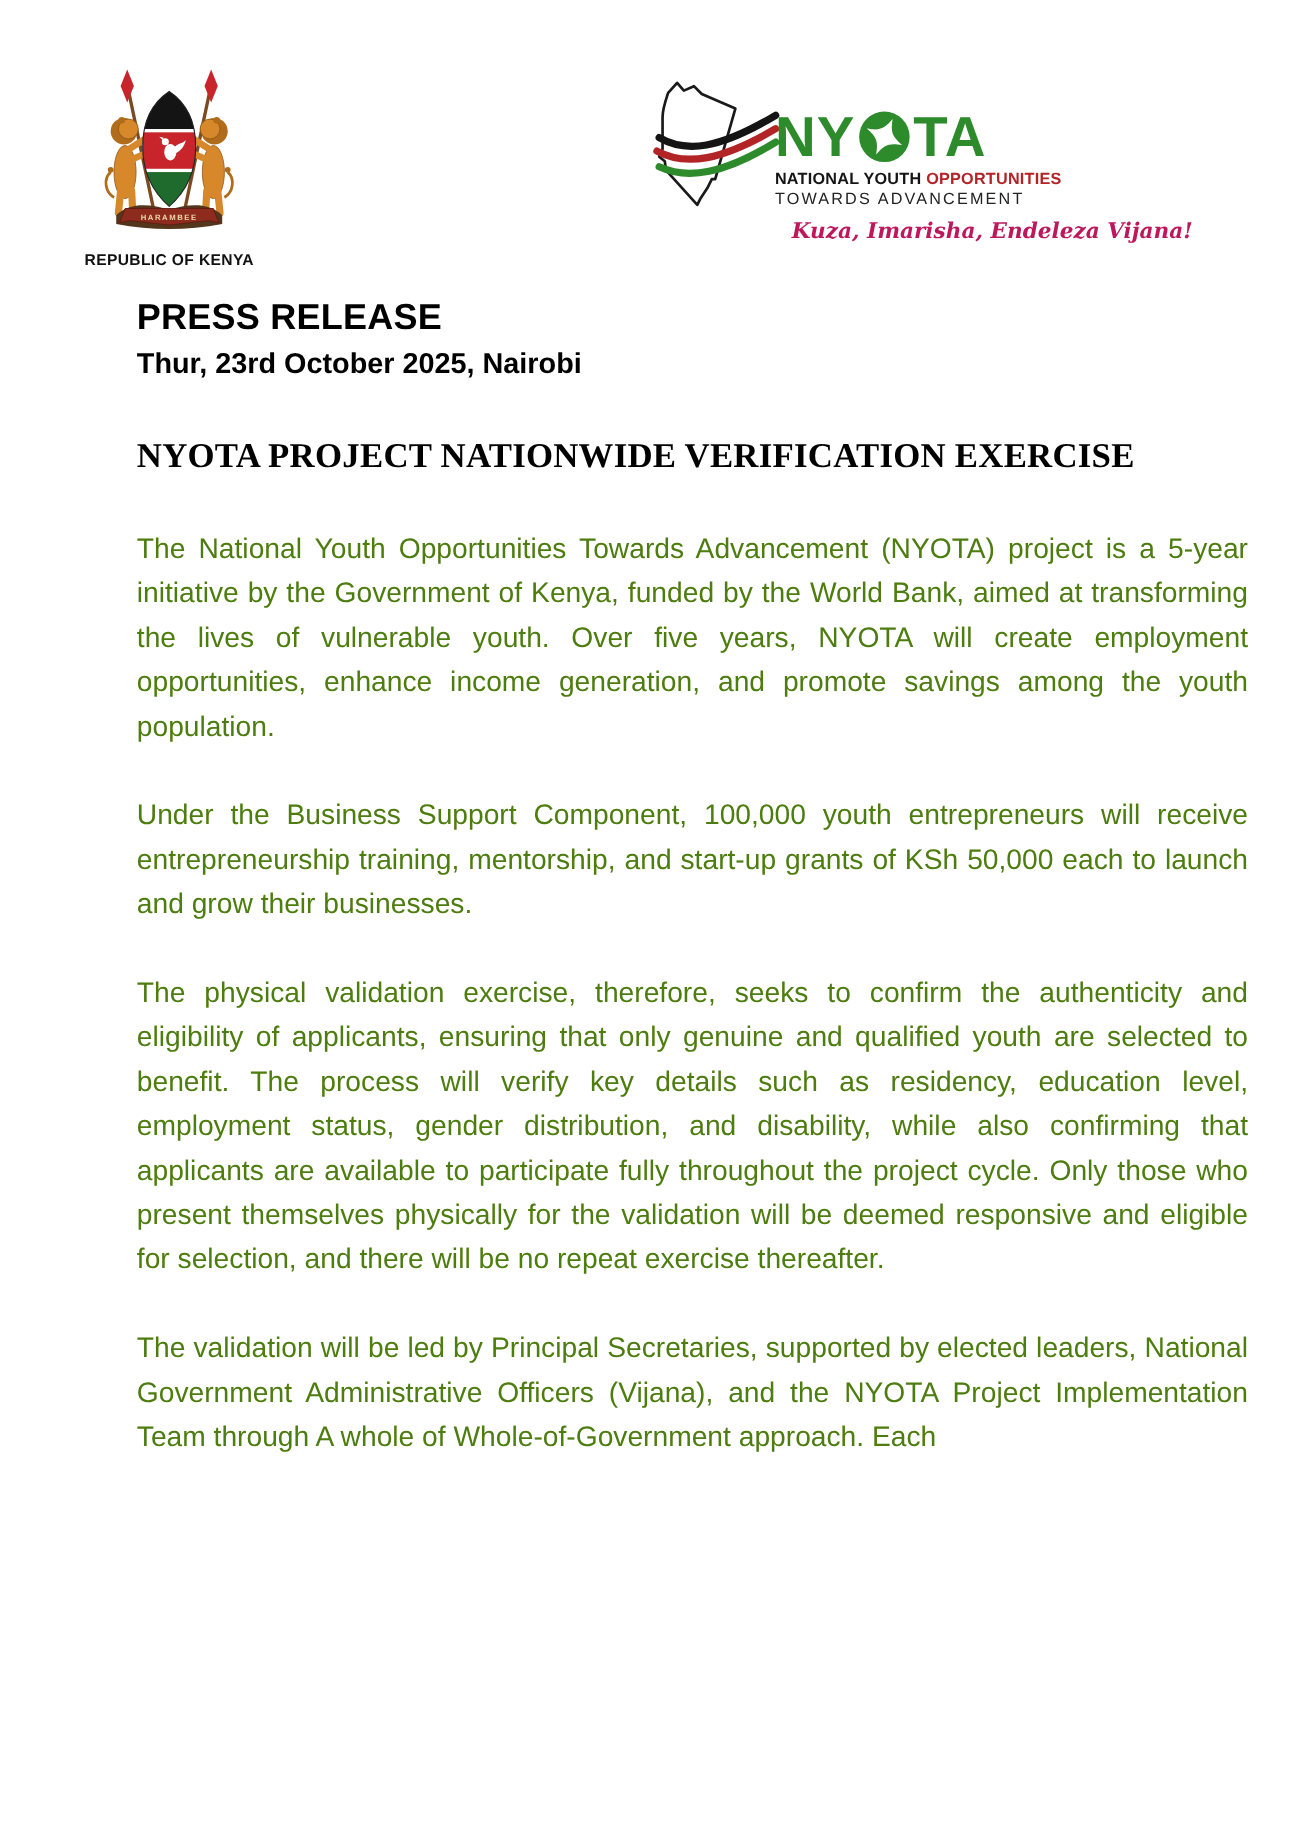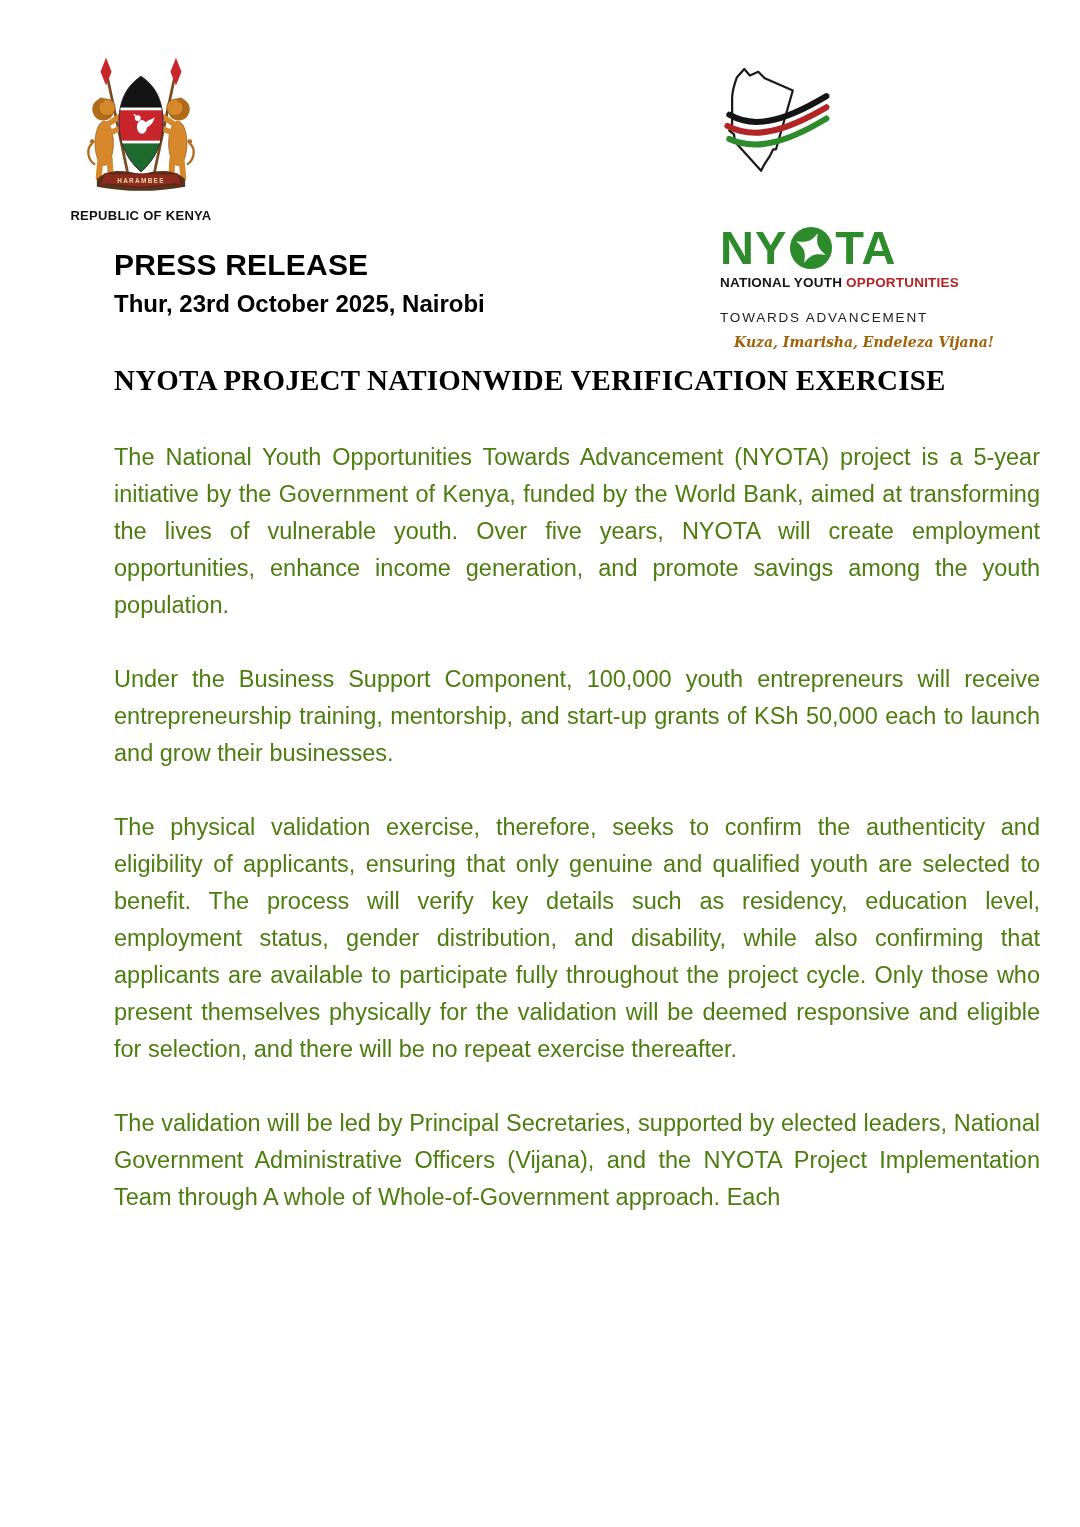--- a/index.html
+++ b/index.html
@@ -3,31 +3,31 @@
 <meta charset="utf-8">
 <style>
   html,body{margin:0;padding:0;background:#fff;}
   .page{position:relative;width:1080px;height:1527px;background:#ffffff;overflow:hidden;
         font-family:"Liberation Sans",sans-serif;color:#000;}
 
   
   .emblem{position:absolute;left:68px;top:56px;width:146px;text-align:center;}
   .emblem-caption{font-size:13px;font-weight:bold;letter-spacing:.3px;margin-top:10px;color:#111;}
 
-  .nyota{position:absolute;right:86px;top:60px;display:flex;align-items:flex-start;flex-direction:column;}
+  .nyota{position:absolute;right:86px;top:60px;display:flex;align-items:flex-start;}
   .nyota-map{flex:0 0 auto;margin-right:-6px;}
   .nyota-text{display:flex;flex-direction:column;margin-top:30px;}
   .wordmark{display:flex;align-items:center;font-weight:bold;font-size:47px;line-height:1;
             letter-spacing:1px;}
   .star-o{margin:0 2px;}
   .nyota-line1{font-size:13.5px;font-weight:bold;letter-spacing:.2px;margin-top:4px;white-space:nowrap;color:#151515;}
   .nyota-line1 .red{font-weight:bold;}
-  .nyota-line2{font-size:13.5px;letter-spacing:1.8px;margin-top:20px;color:#222;white-space:nowrap;}
+  .nyota-line2{font-size:13.5px;letter-spacing:1.8px;margin-top:2px;color:#222;white-space:nowrap;}
   .nyota-tagline{font-family:"DejaVu Serif",serif;font-style:italic;font-weight:bold;
-                 font-size:14px;margin:9px 0 0 14px;color:#a16207;white-space:nowrap;}
+                 font-size:18px;margin:9px 0 0 14px;color:#be185d;white-space:nowrap;}
 
   
   .doc{position:absolute;left:66px;top:248px;width:926px;margin-left:48px;}
   .kicker{font-size:30px;font-weight:bold;letter-spacing:.2px;line-height:1.15;}
   .dateline{font-size:24px;font-weight:bold;margin-top:7px;}
   .title{font-size:29px;font-weight:bold;margin-top:46px;letter-spacing:.2px;font-family:Liberation Serif, serif;}
   .doc p{font-size:23.5px;line-height:37px;text-align:justify;margin:37px 0 0 0;color:#4d7c0f;}
   .doc p.lead{margin-top:42px;}
   .doc p.bold{font-weight:bold;color:#000;}
 </style>

